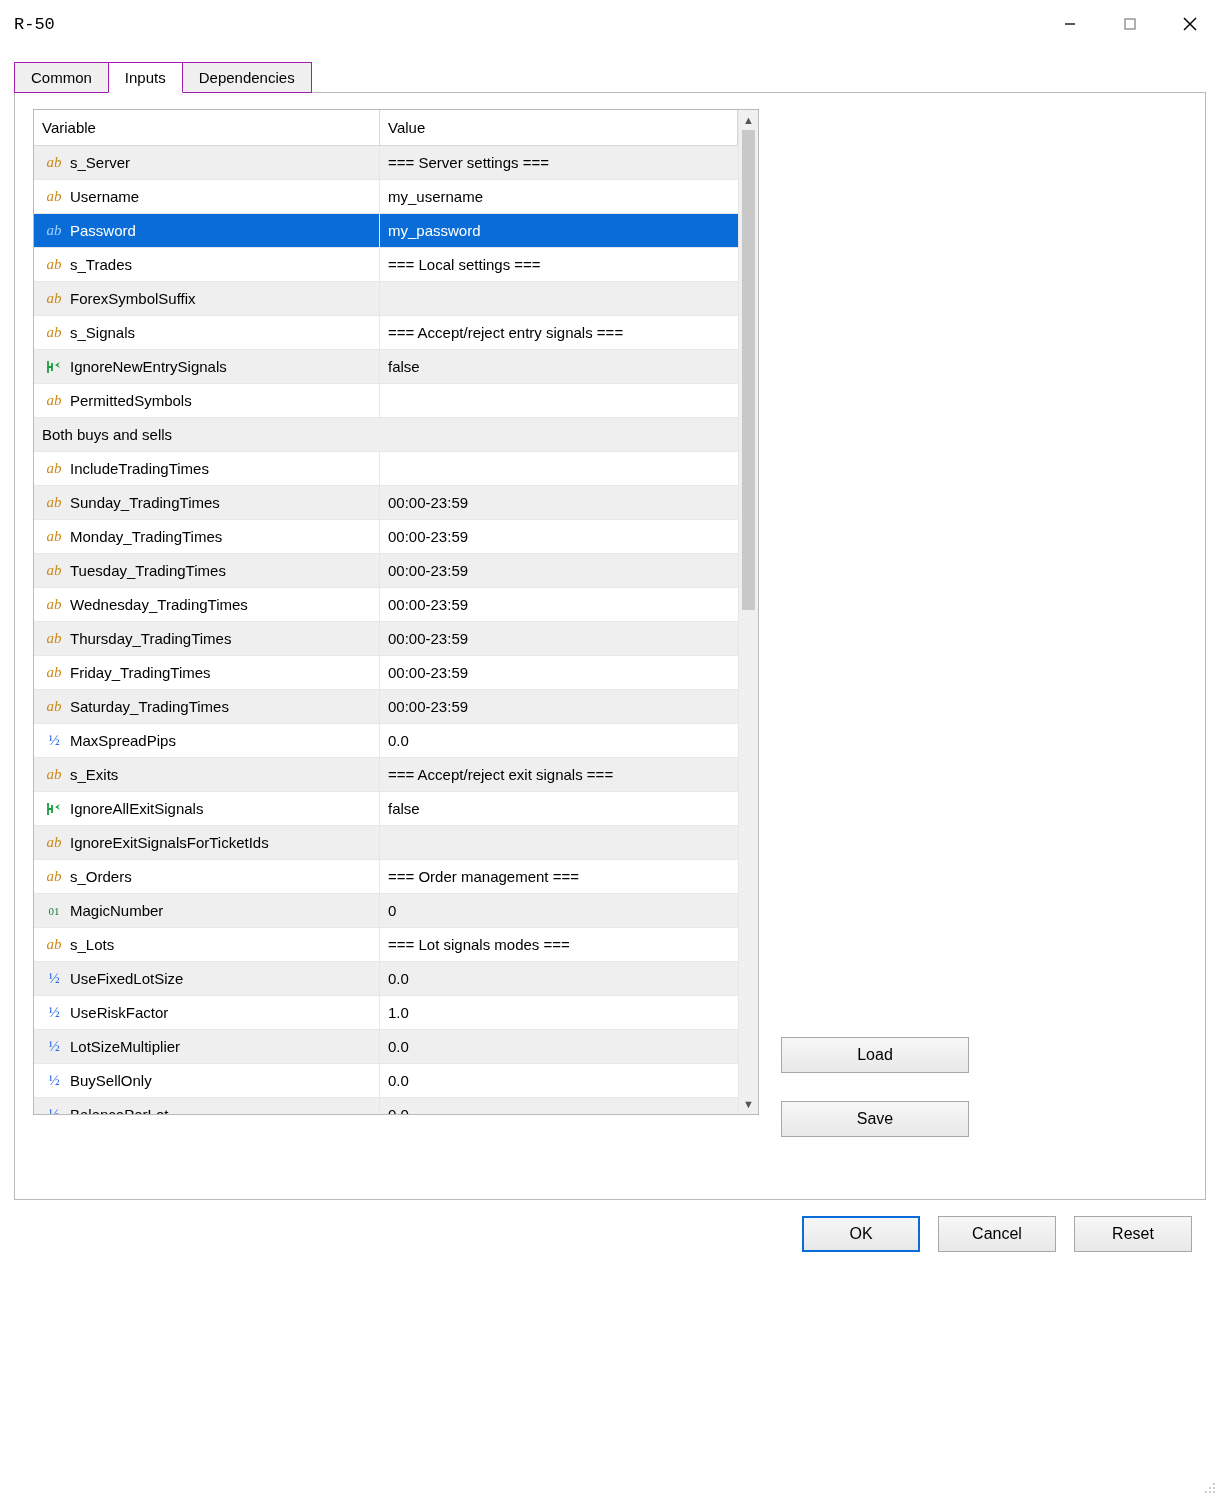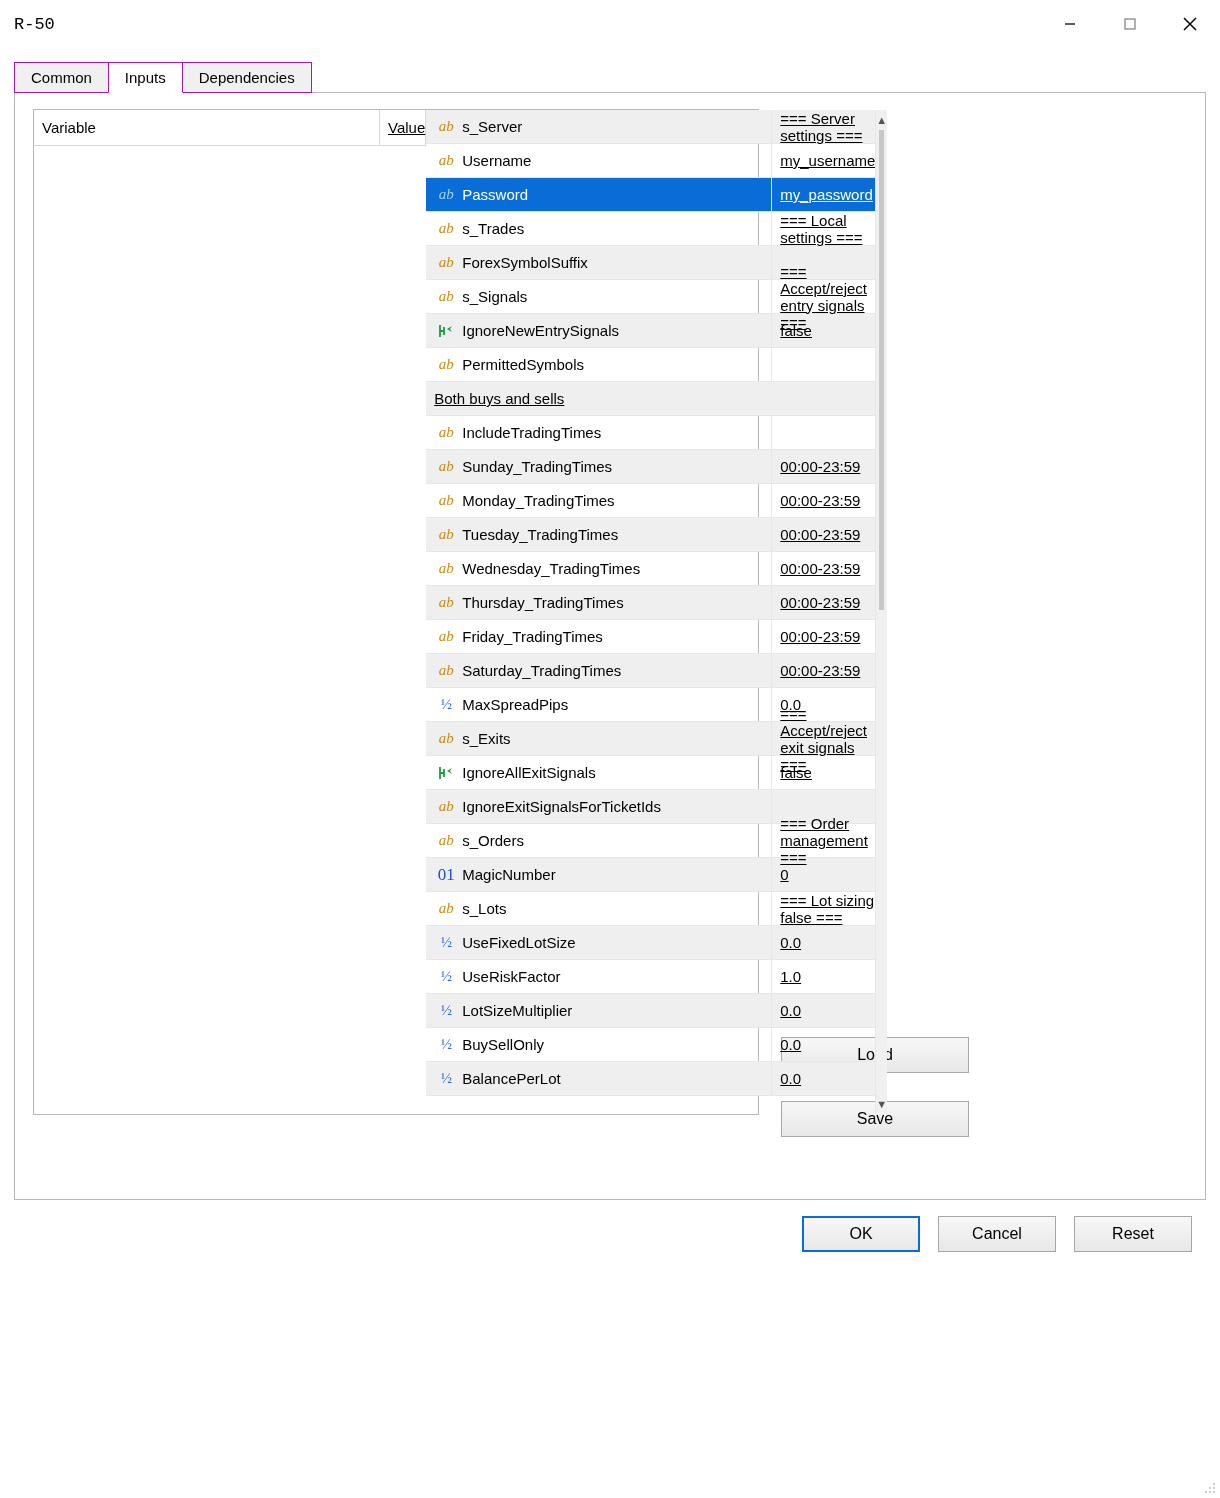--- a/index.html
+++ b/index.html
@@ -91,21 +91,20 @@
   }
   .thead .cell-var, .thead .cell-val {
     border-right: 1px solid #d6d6d6;
   }
   .cell-val {
     flex: 1;
     padding-left: 8px;
     height: 100%;
     display: flex;
     align-items: center;
-    text-decoration: underline;
   }
   .tbody {
     flex: 1;
     overflow: hidden;
   }
   .trow.alt { background: #efefef; }
   .trow.sel { background: #0a6cd6; color: #fff; }
   .trow.sel .type-icon { color: #9fd0ff; }
   .type-icon {
     width: 24px;
@@ -117,21 +116,21 @@
     font-weight: 500;
   }
   .type-ab { color: #cc8a1b; font-style: italic; font-family: Georgia, serif; font-size: 15px; }
   .type-bool { color: #1a9e3f; }
   .type-bool svg { width: 16px; height: 16px; }
   .type-enum { display:flex; flex-direction:column; gap:1px; }
   .type-enum .bar { width:14px; height:3px; }
   .type-enum .bar.r { background:#d9534f; }
   .type-enum .bar.b { background:#2e6be6; }
   .type-frac { color:#2e6be6; font-family: Georgia, serif; font-size:15px; }
-  .type-int { color:#1d4ed8; font-family: Georgia, serif; font-size:17px; }
+  .type-int { color:#15803d; font-family: Georgia, serif; font-size:11px; }
   .scroll-col {
     width: 20px;
     display: flex;
     flex-direction: column;
     border-left: 1px solid #e7e7e7;
   }
   .scroll-arrow {
     height: 20px;
     display: flex;
     align-items: center;
@@ -224,21 +223,21 @@
 <div class="tabbar">
   <div class="tab">Common</div>
   <div class="tab active">Inputs</div>
   <div class="tab">Dependencies</div>
 </div>
 
 <div class="panel">
   <div class="content-row">
     <div class="table-wrap">
       <div style="display:flex; flex:1; min-height:0;">
-        <div style="flex:1; display:flex; min-height:0;">
+        <div style="flex:1; display:flex; flex-direction:column; min-height:0;">
           <div class="thead">
             <div class="cell-var">Variable</div>
             <div class="cell-val">Value</div>
           </div>
           <div class="tbody" id="tbody">
               <div class="trow alt">
                 <div class="cell-var">
                   <span class="type-icon type-ab">ab</span>
                   <span>s_Server</span>
                 </div>
@@ -449,21 +448,21 @@
                 <div class="cell-val">
                   <span>0</span>
                 </div>
               </div>
               <div class="trow">
                 <div class="cell-var">
                   <span class="type-icon type-ab">ab</span>
                   <span>s_Lots</span>
                 </div>
                 <div class="cell-val">
-                  <span>=== Lot sizing false ===</span>
+                  <span>=== Lot signals modes ===</span>
                 </div>
               </div>
               <div class="trow alt">
                 <div class="cell-var">
                   <span class="type-icon type-frac">½</span>
                   <span>UseFixedLotSize</span>
                 </div>
                 <div class="cell-val">
                   <span>0.0</span>
                 </div>

